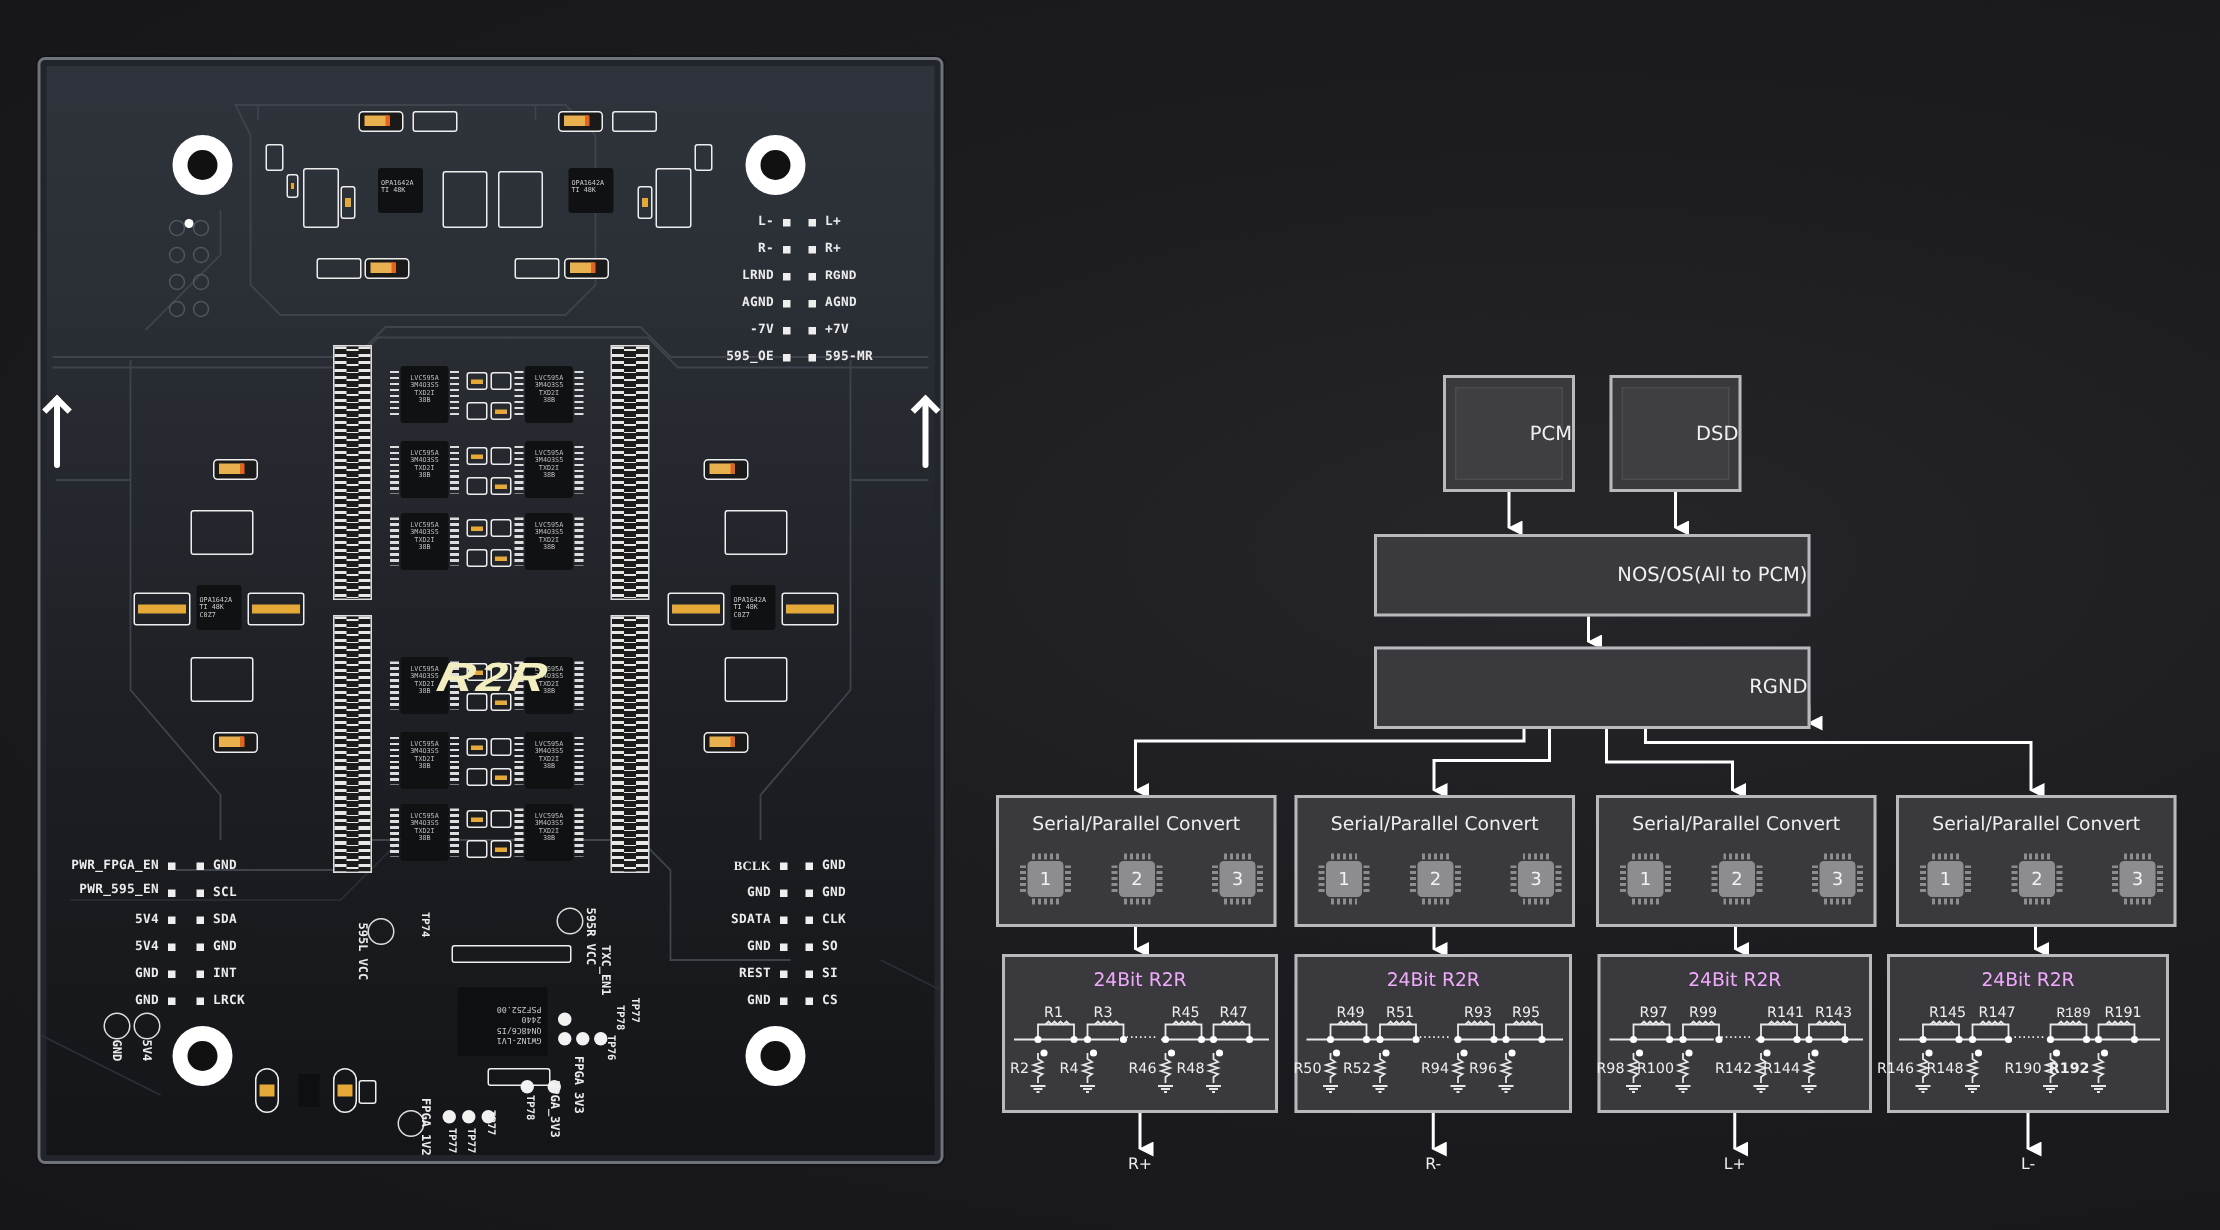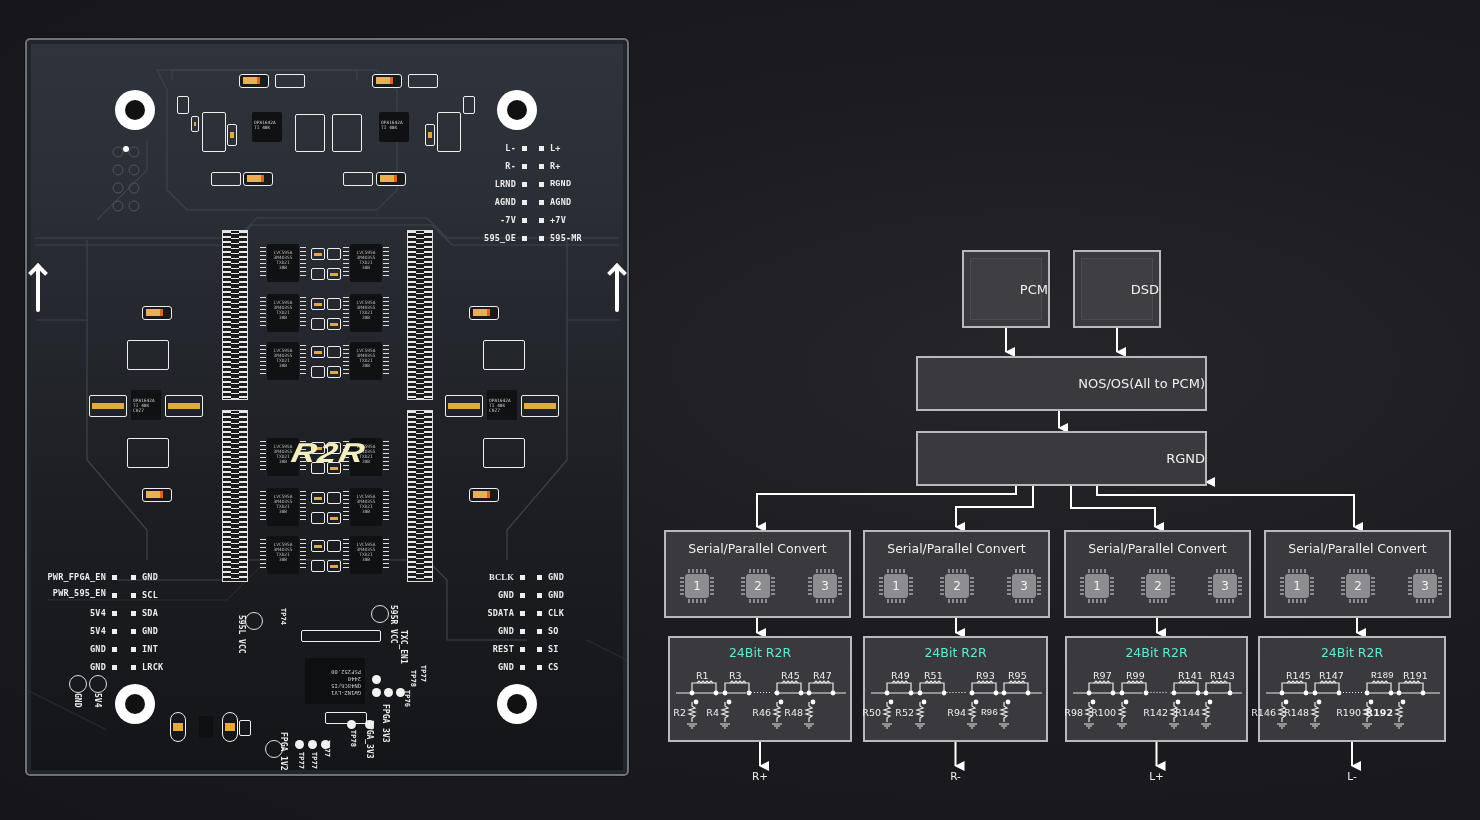--- a/index.html
+++ b/index.html
@@ -67,21 +67,21 @@
   .sp-title { position:absolute; left:0; right:0; top:9px; text-align:center; color:#eee; font-size:12.5px; }
   .chip { position:absolute; top:37px; width:34px; height:34px; }
   .chip .body { position:absolute; left:5px; top:5px; width:24px; height:24px; background:#8d8c90; border-radius:3px;
     color:#f2f2f2; font-size:12px; display:flex; align-items:center; justify-content:center; }
   .chip .pt, .chip .pb { position:absolute; left:8px; right:8px; height:4px;
     background: repeating-linear-gradient(90deg,#8d8c90 0 2px,transparent 2px 4px); }
   .chip .pt { top:0; } .chip .pb { bottom:0; }
   .chip .pl, .chip .pr { position:absolute; top:8px; bottom:8px; width:4px;
     background: repeating-linear-gradient(180deg,#8d8c90 0 2px,transparent 2px 4px); }
   .chip .pl { left:0; } .chip .pr { right:0; }
-  .r2r-title { position:absolute; left:0; right:0; top:7px; text-align:center; color:#5eead4; font-size:12.5px; }
+  .r2r-title { position:absolute; left:0; right:0; top:7px; text-align:center; color:#f0abfc; font-size:12.5px; }
   .rlabel { position:absolute; color:#eee; font-size:9.5px; white-space:nowrap; }
   .out-label { position:absolute; color:#eee; font-size:10.5px; transform:translateX(-50%); }
 </style>
 </head>
 <body>
 
 <div id="pcb">
   <svg class="traces" width="600" height="734">
     <g fill="none" stroke="#3e434c" stroke-width="1.2">
       <path d="M8 198 H210 L230 178 H400 L420 198 H592"></path>
@@ -624,21 +624,21 @@
           <circle cx="145" cy="66" r="2.4"></circle>
         </g>
       </svg>
       <div class="rlabel" style="left: 26px; top: 32px;">R49</div>
       <div class="rlabel" style="left: 59px; top: 32px;">R51</div>
       <div class="rlabel" style="left: 111px; top: 32px;">R93</div>
       <div class="rlabel" style="left: 143px; top: 32px;">R95</div>
       <div class="rlabel" style="right: 165px; top: 69px;">R50</div>
       <div class="rlabel" style="right: 132px; top: 69px;">R52</div>
       <div class="rlabel" style="right: 80px; top: 69px;">R94</div>
-      <div class="rlabel" style="right: 48px; top: 69px; font-family: Liberation Mono, monospace;">R96</div>
+      <div class="rlabel" style="right: 48px; top: 69px;">R96</div>
       <div class="rlabel" style="left: 80.5px; top: 46px;">.......</div>
     </div>
     <div class="out-label" style="left: 955.5px; top: 770px;">R-</div>
     <div class="blk sp-box" style="left: 1064px; top: 530px;">
       <div class="sp-title">Serial/Parallel Convert</div>
       <div class="chip" style="left: 14px;">
         <div class="pt"></div>
         <div class="pb"></div>
         <div class="pl"></div>
         <div class="pr"></div>

